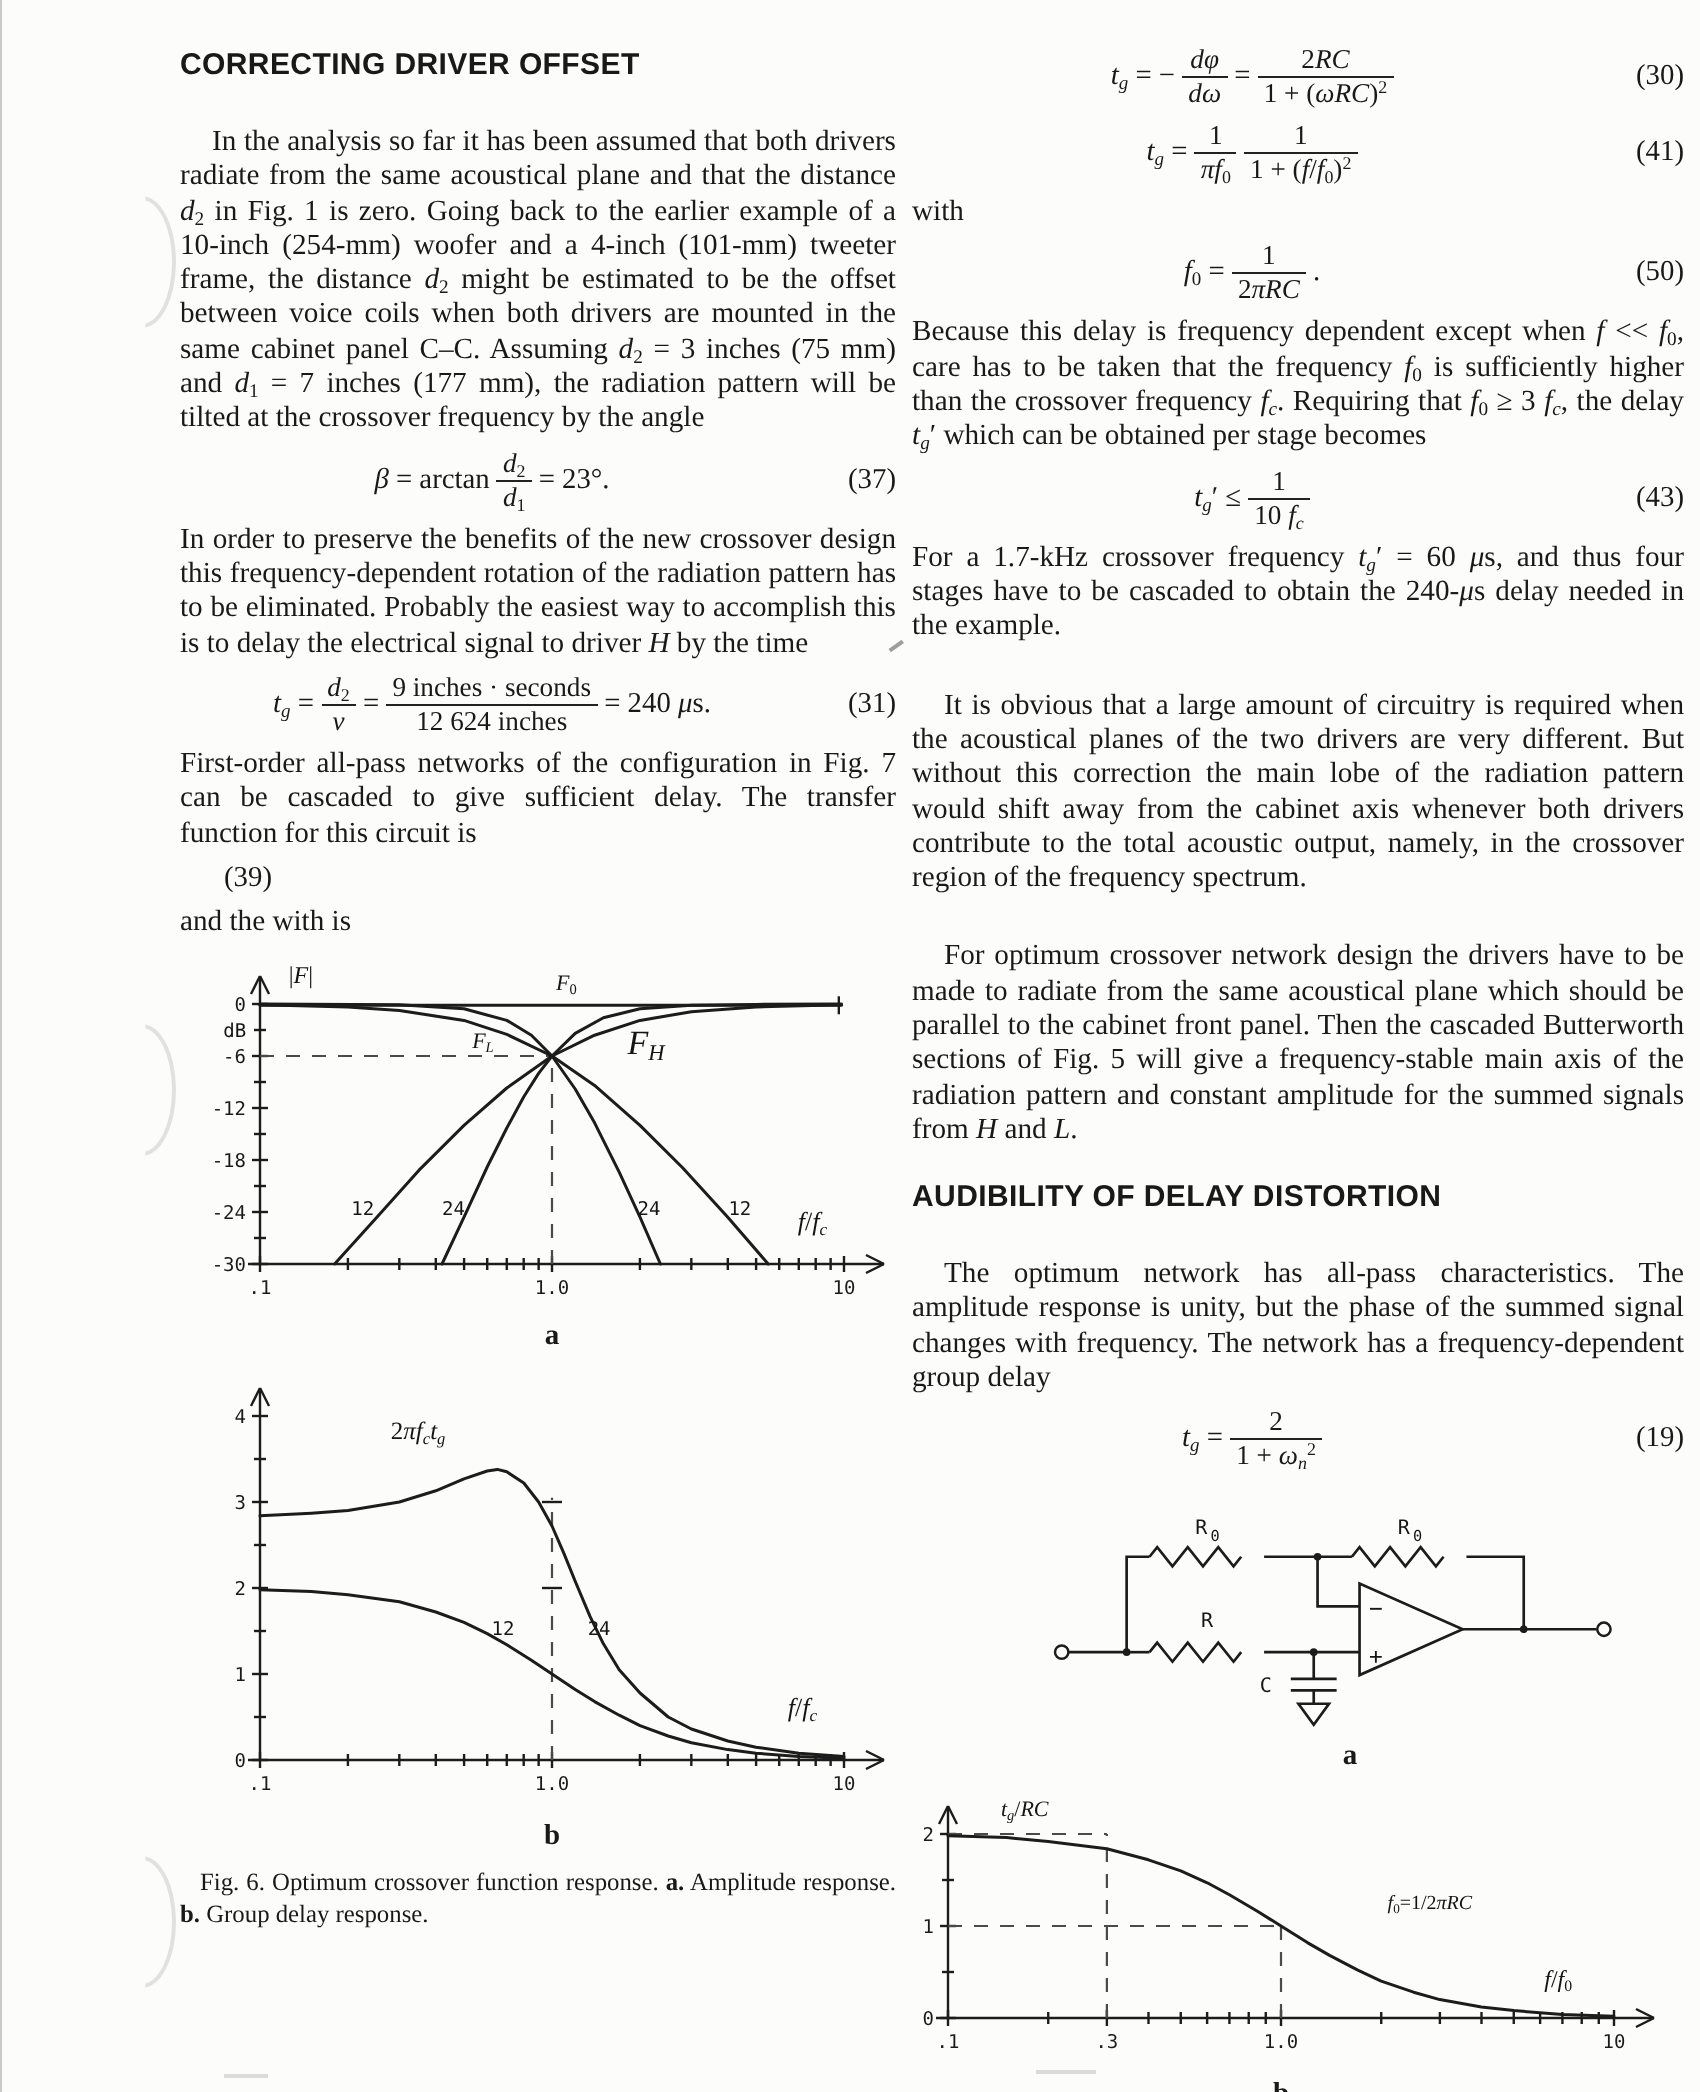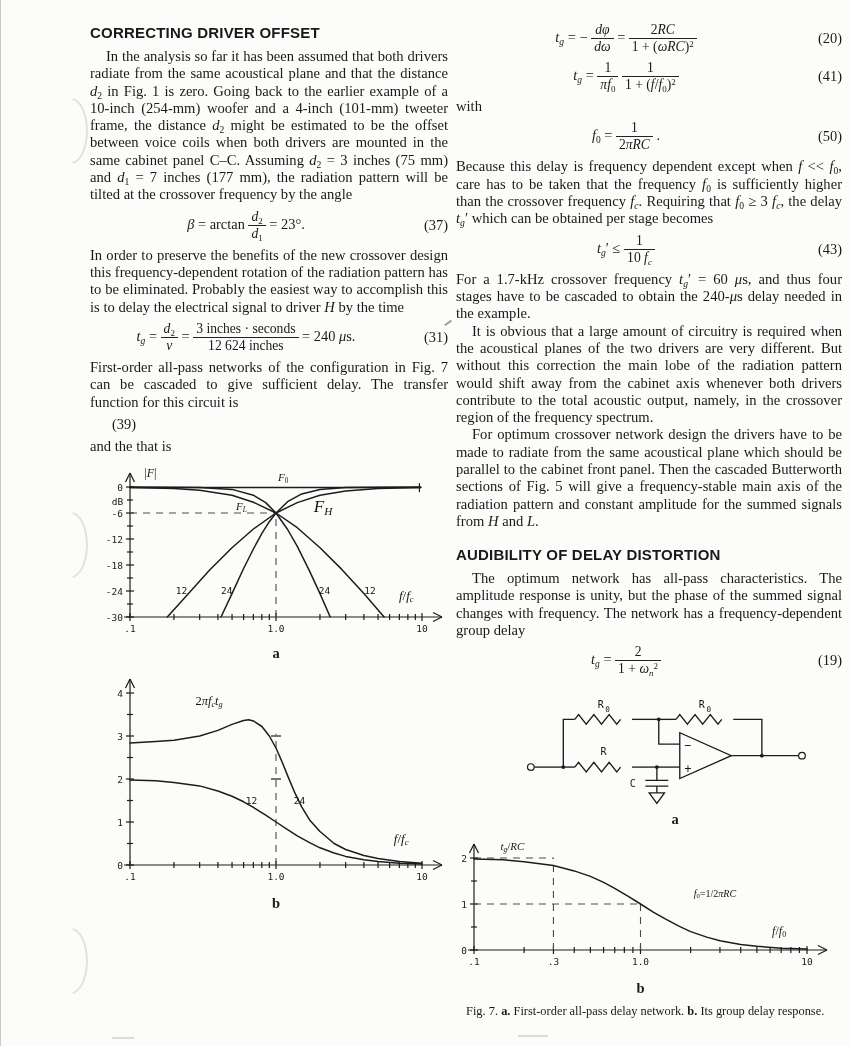--- a/index.html
+++ b/index.html
@@ -10,21 +10,21 @@
        border-radius:50%;clip-path:inset(-4px -4px -4px 55%);}
   .pencil-mark{position:absolute;width:8px;height:1.6px;background:rgba(80,80,80,0.55);transform:rotate(-35deg);}
   .smudge{position:absolute;height:2px;background:rgba(120,120,120,0.25);}
   .col{position:absolute;top:0;}
   .col-left{left:90px;width:358px;}
   .col-right{left:456px;width:386px;}
   h2.head{font-family:"Liberation Sans",sans-serif;font-size:15px;font-weight:bold;
           letter-spacing:.2px;margin:24px 0 7px 0;}
   h2.head2{margin-top:16px;}
   .body{font-size:14.6px;line-height:17.3px;text-align:justify;margin:0;}
-  .indent{text-indent:16px;}
+  .indent{text-indent:16px;margin-top:22px;}
   .short{margin-top:2px;}
   i{font-style:italic;}
   sub{font-size:66%;vertical-align:-0.28em;line-height:0;}
   sup{font-size:66%;vertical-align:0.5em;line-height:0;}
   .eq{display:flex;align-items:center;margin:5px 0;font-size:14.4px;}
   .eq-body{flex:1;text-align:center;}
   .eq-num{width:46px;text-align:right;font-size:14.4px;}
   .frac{display:inline-flex;flex-direction:column;text-align:center;vertical-align:middle;
         line-height:1.18;font-size:13.6px;}
   .frac .fnum{border-bottom:1.1px solid #222;padding:0 3px;}
@@ -76,33 +76,33 @@
       <span class="eq-num">(37)</span>
     </div>
 
     <p class="body">In order to preserve the benefits of the new crossover design this frequency-dependent rotation of the radiation pattern has to be eliminated. Probably the easiest way to accomplish this is to delay the electrical signal to driver <i>H</i> by the time</p>
 
     <div class="eq">
       <span class="eq-body"><i>t</i><sub><i>g</i></sub>  =  <span class="frac">
             <span class="fnum"><i>d</i><sub>2</sub></span>
             <span class="fden"><i>v</i></span>
           </span>  =  <span class="frac">
-            <span class="fnum">3 inches · seconds</span>
+            <span class="fnum">9 inches · seconds</span>
             <span class="fden">12 624 inches</span>
           </span>  =  240 <i>μ</i>s.</span>
       <span class="eq-num">(31)</span>
     </div>
 
     <p class="body">First-order all-pass networks of the configuration in Fig. 7 can be cascaded to give sufficient delay. The transfer function for this circuit is</p>
 
     <div class="eq">
       <span class="eq-num">(39)</span>
     </div>
 
-    <p class="body short">and the that is</p>
+    <p class="body short">and the with is</p>
 
     <div class="plot plot-6a" style="width: 358px; height: 196px;">
         <svg width="358" height="196">
           <line x1="34" y1="150" x2="352" y2="150" class="axisline" stroke-width="1.2"></line>
           <line x1="343" y1="145.5" x2="352" y2="150" class="axisline" stroke-width="1.2"></line>
           <line x1="343" y1="154.5" x2="352" y2="150" class="axisline" stroke-width="1.2"></line>
           <line x1="40" y1="150" x2="40" y2="6" class="axisline" stroke-width="1.2"></line>
           <line x1="35.5" y1="15" x2="40" y2="6" class="axisline" stroke-width="1.2"></line>
           <line x1="44.5" y1="15" x2="40" y2="6" class="axisline" stroke-width="1.2"></line>
           <line x1="40" y1="146" x2="40" y2="154" class="axisline" stroke-width="1.2"></line>
@@ -216,32 +216,33 @@
           <polyline points="40.0,110.9 65.7,111.7 84.0,113.4 109.7,116.9 127.9,122.0 142.0,127.2 153.6,132.8 163.4,138.4 175.7,146.1 186.0,153.0 197.6,160.7 207.3,166.8 219.6,173.6 230.0,178.8 244.1,184.0 255.7,187.4 273.9,190.8 288.0,192.6 309.4,194.3 332.0,195.1" class="curve"></polyline>
           <polyline points="40.0,73.9 65.7,72.6 84.0,71.3 109.7,67.0 127.9,61.4 142.0,55.4 153.6,51.5 158.7,50.7 163.4,51.9 171.9,57.5 179.3,67.0 186.0,79.0 192.0,92.8 197.6,106.6 205.0,124.2 211.7,137.9 219.6,150.9 230.0,162.5 244.1,174.5 255.7,180.5 273.9,186.5 288.0,189.6 309.4,192.6 332.0,194.3" class="curve"></polyline>
         </svg>
         <div class="plot-label" style="left: 87.044px; top: 31.74px; font-size: 12.5px; margin-left: 32px;">2<i>π</i><i>f</i><sub><i>c</i></sub><i>t</i><sub><i>g</i></sub></div>
         <div class="plot-label mono" style="left: 161.546px; top: 130.64px; font-size: 9.5px;">12</div>
         <div class="plot-label mono" style="left: 209.56px; top: 130.64px; font-size: 9.5px;">24</div>
         <div class="plot-label" style="left: 311.171px; top: 169.34px; font-size: 13px;"><i>f</i>/<i>f</i><sub><i>c</i></sub></div>
         <div class="fig-sub plot-sub" style="left: 186px; top: 226px;">b</div>
       </div>
 
+    <p class="caption">Fig. 6. Optimum crossover function response. <b>a.</b> Amplitude response. <b>b.</b> Group delay response.</p>
   </div>
 
   <div class="col col-right">
     <div class="eq" style="margin-top:22px;">
       <span class="eq-body"><i>t</i><sub><i>g</i></sub>  =  − <span class="frac">
             <span class="fnum"><i>dφ</i></span>
             <span class="fden"><i>dω</i></span>
           </span>  =  <span class="frac">
             <span class="fnum">2<i>RC</i></span>
             <span class="fden">1 + (<i>ωRC</i>)<sup>2</sup></span>
           </span></span>
-      <span class="eq-num">(20)</span>
+      <span class="eq-num">(30)</span>
     </div>
 
     <div class="eq">
       <span class="eq-body"><i>t</i><sub><i>g</i></sub>  =  <span class="frac">
             <span class="fnum">1</span>
             <span class="fden"><i>πf</i><sub>0</sub></span>
           </span> <span class="frac">
             <span class="fnum">1</span>
             <span class="fden">1 + (<i>f</i>/<i>f</i><sub>0</sub>)<sup>2</sup></span>
           </span></span>

